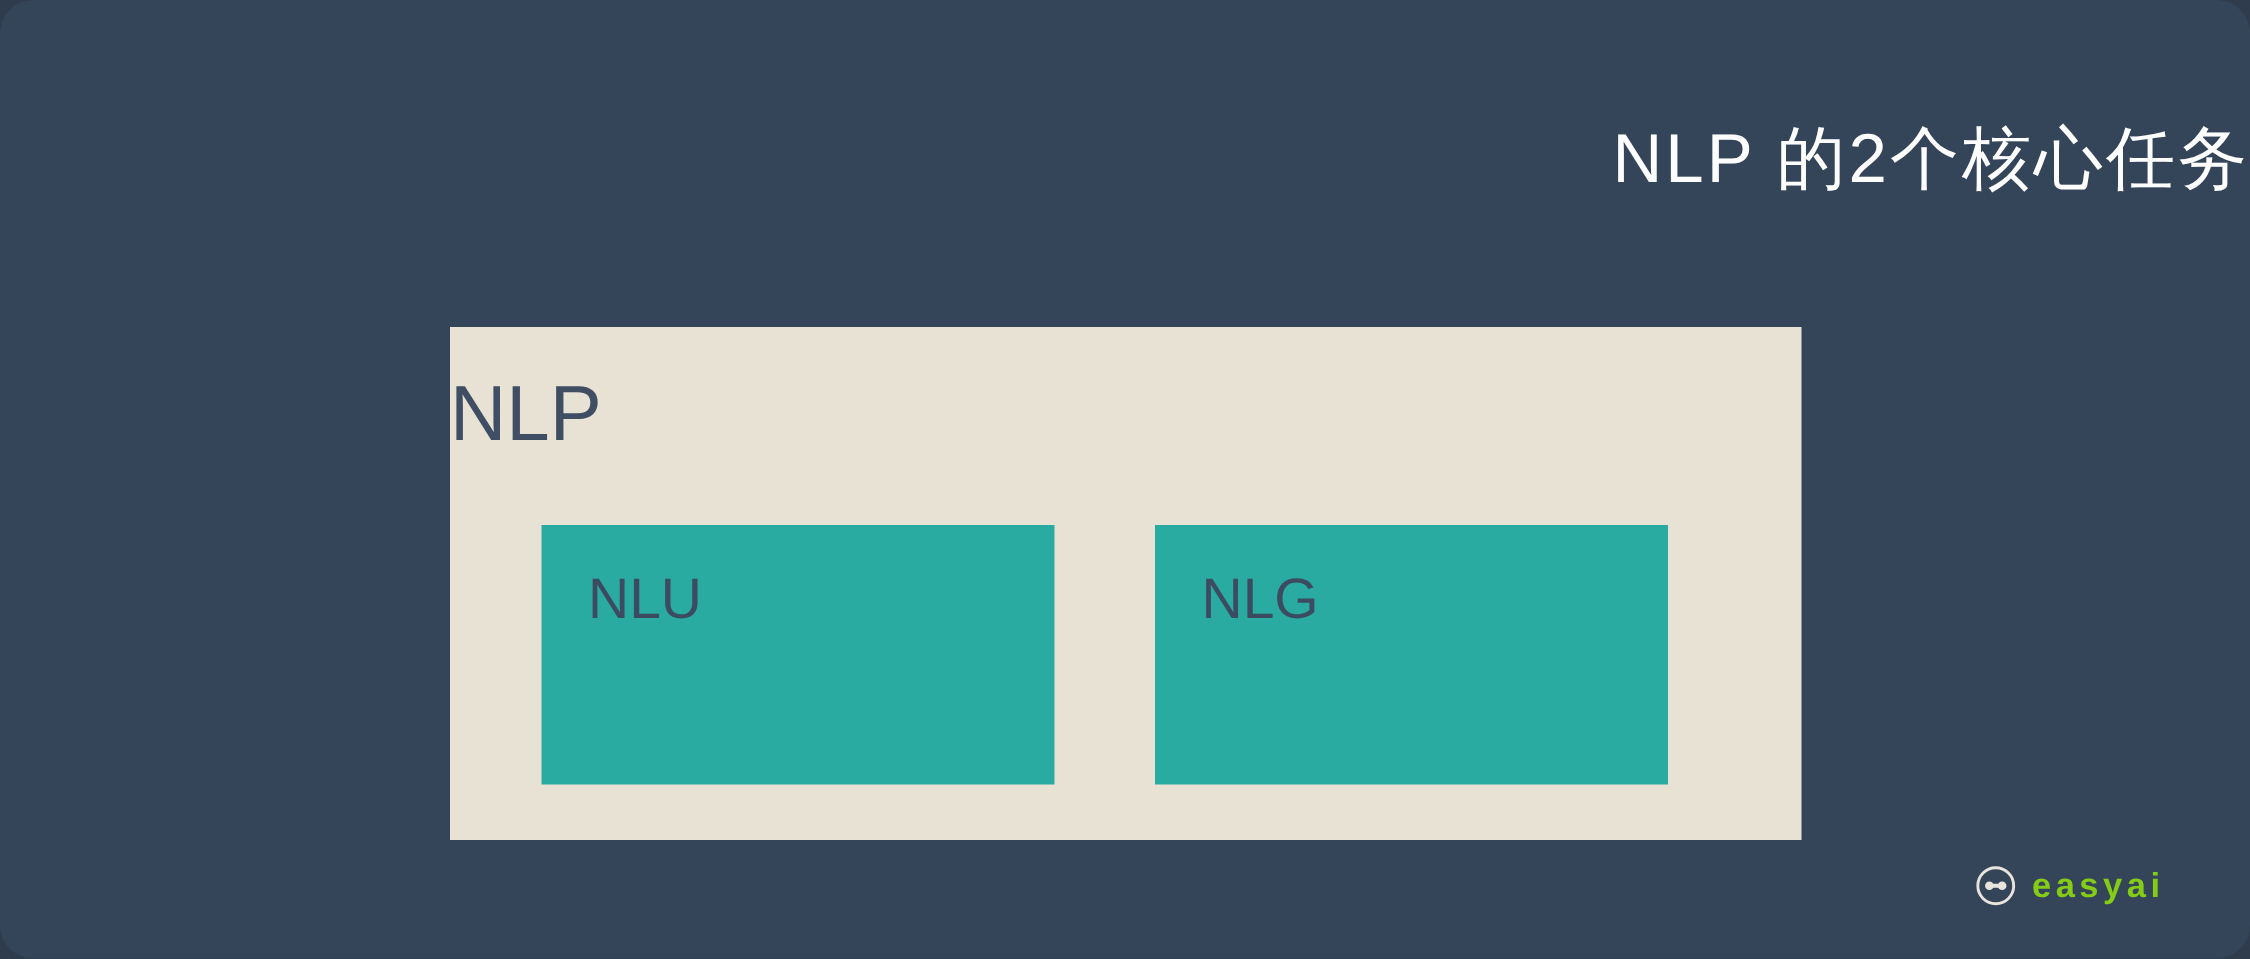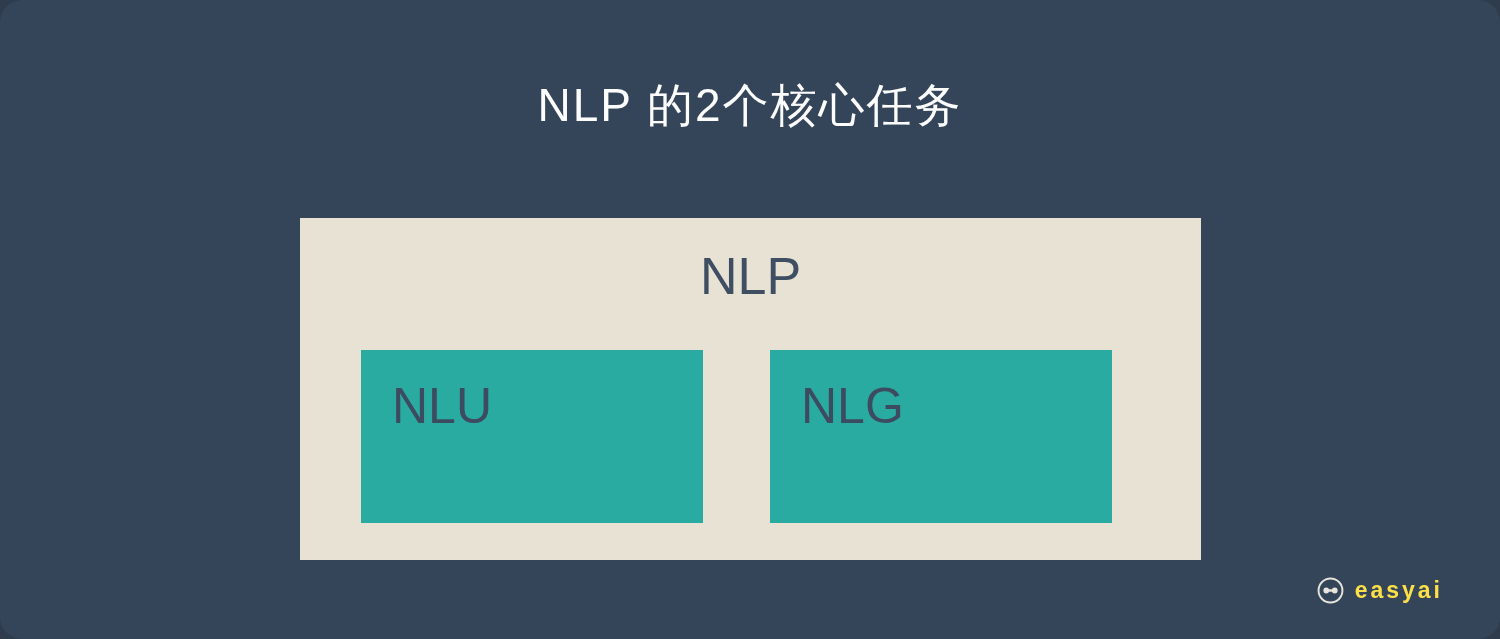--- a/index.html
+++ b/index.html
@@ -18,71 +18,70 @@
     position: absolute;
     inset: 0;
     border-radius: 22px;
     background: #344459;
     overflow: hidden;
   }
   .title {
     position: absolute;
     top: 82px; left: 0;
     width: 100%;
-    text-align: center;
+    text-align: right;
     font-size: 46px;
     font-weight: 400;
     line-height: 1;
     letter-spacing: 2px;
     color: #fdfdfd;
   }
   .nlp-panel {
     position: absolute;
     left: 300px; top: 218px;
     width: 901px; height: 342px;
     background: #e8e2d5;
   }
   .nlp-label {
     position: absolute;
     top: 32px; left: 0;
     width: 100%;
-    text-align: center;
     font-size: 52px;
     font-weight: 400;
     line-height: 1;
     color: #3f4e63;
   }
   .task-box {
     position: absolute;
     top: 132px;
     width: 342px; height: 173px;
     background: #2aaba1;
     padding: 31px 0 0 31px;
-    font-size: 50px;
+    font-size: 38px;
     font-weight: 400;
     line-height: 1;
     color: #3c4b60;
   }
   .task-box-nlu { left: 61px; }
   .task-box-nlg { left: 470px; }
   .brand {
     position: absolute;
     right: 57px; top: 576px;
     height: 28px;
     display: flex;
     align-items: center;
     gap: 11px;
   }
   .brand-icon { display: inline-flex; width: 27px; height: 27px; }
   .brand-icon svg { width: 27px; height: 27px; }
   .brand-text {
     font-size: 23px;
     font-weight: 700;
     letter-spacing: 3px;
-    color: #fde047;
+    color: #84cc16;
   }
 </style>
 </head>
 <body>
 
 <div class="canvas">
   <div class="card">
 
     <h1 class="title">NLP 的2个核心任务</h1>
 

